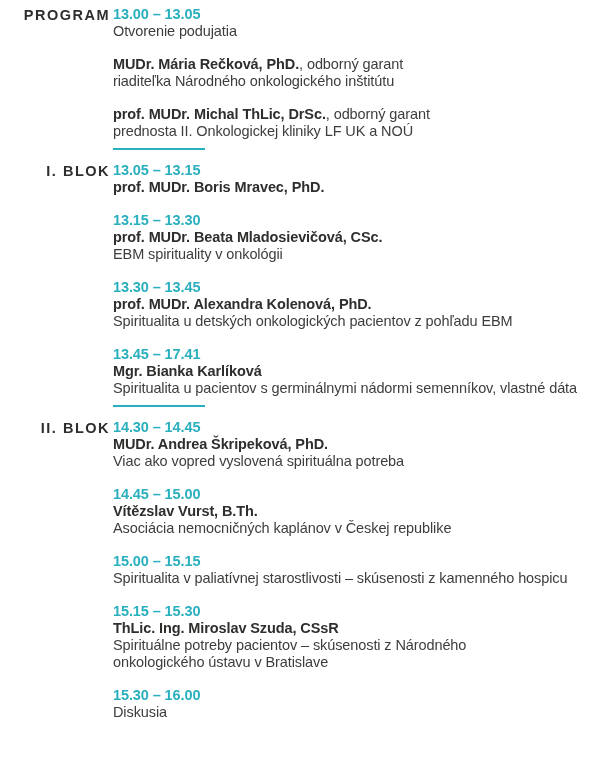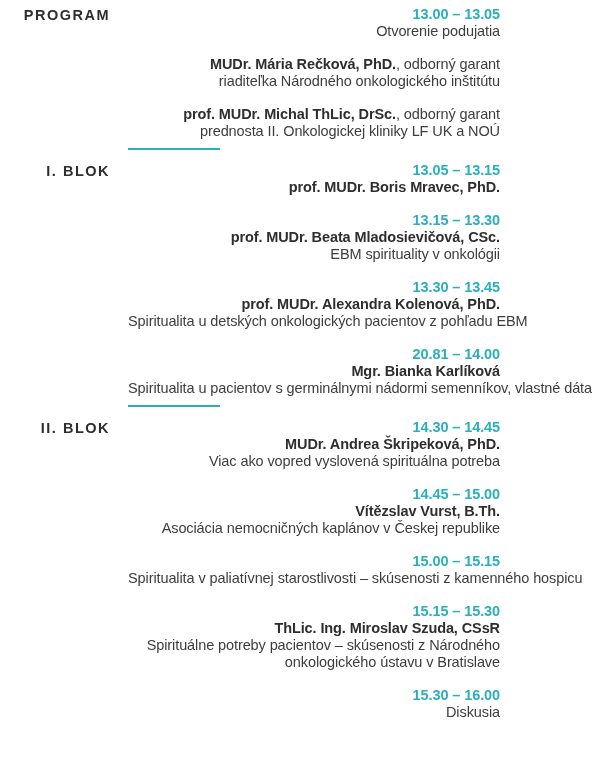--- a/index.html
+++ b/index.html
@@ -33,23 +33,22 @@
     font-size: 14.5px;
     font-weight: 700;
     letter-spacing: 1.5px;
     line-height: 17px;
     color: var(--label-color, #2e2e2d);
     padding-top: 1px;
     white-space: nowrap;
   }
   .content-col {
     flex: 1 1 auto;
-    margin-left: 18px;
+    margin-left: 3px;
     min-width: 0;
-    text-align: right;
   }
   .entry + .entry {
     margin-top: 16px;
   }
   .line {
     font-size: 14.5px;
     line-height: 17px;
     white-space: nowrap;
     letter-spacing: -0.1px;
   }
@@ -114,21 +113,21 @@
             <div class="line time">13.15 – 13.30</div>
             <div class="line speaker"><strong>prof. MUDr. Beata Mladosievičová, CSc.</strong></div>
             <div class="line desc">EBM spirituality v onkológii</div>
           </div>
           <div class="entry">
             <div class="line time">13.30 – 13.45</div>
             <div class="line speaker"><strong>prof. MUDr. Alexandra Kolenová, PhD.</strong></div>
             <div class="line desc">Spiritualita u detských onkologických pacientov z pohľadu EBM</div>
           </div>
           <div class="entry">
-            <div class="line time">20.81 – 14.00</div>
+            <div class="line time">13.45 – 17.41</div>
             <div class="line speaker"><strong>Mgr. Bianka Karlíková</strong></div>
             <div class="line desc">Spiritualita u pacientov s germinálnymi nádormi semenníkov, vlastné dáta</div>
           </div>
           <div class="divider"></div>
         </div>
       </section>
       <section class="section">
         <div class="label-col">
           <span class="section-label">II. BLOK</span>
         </div>

